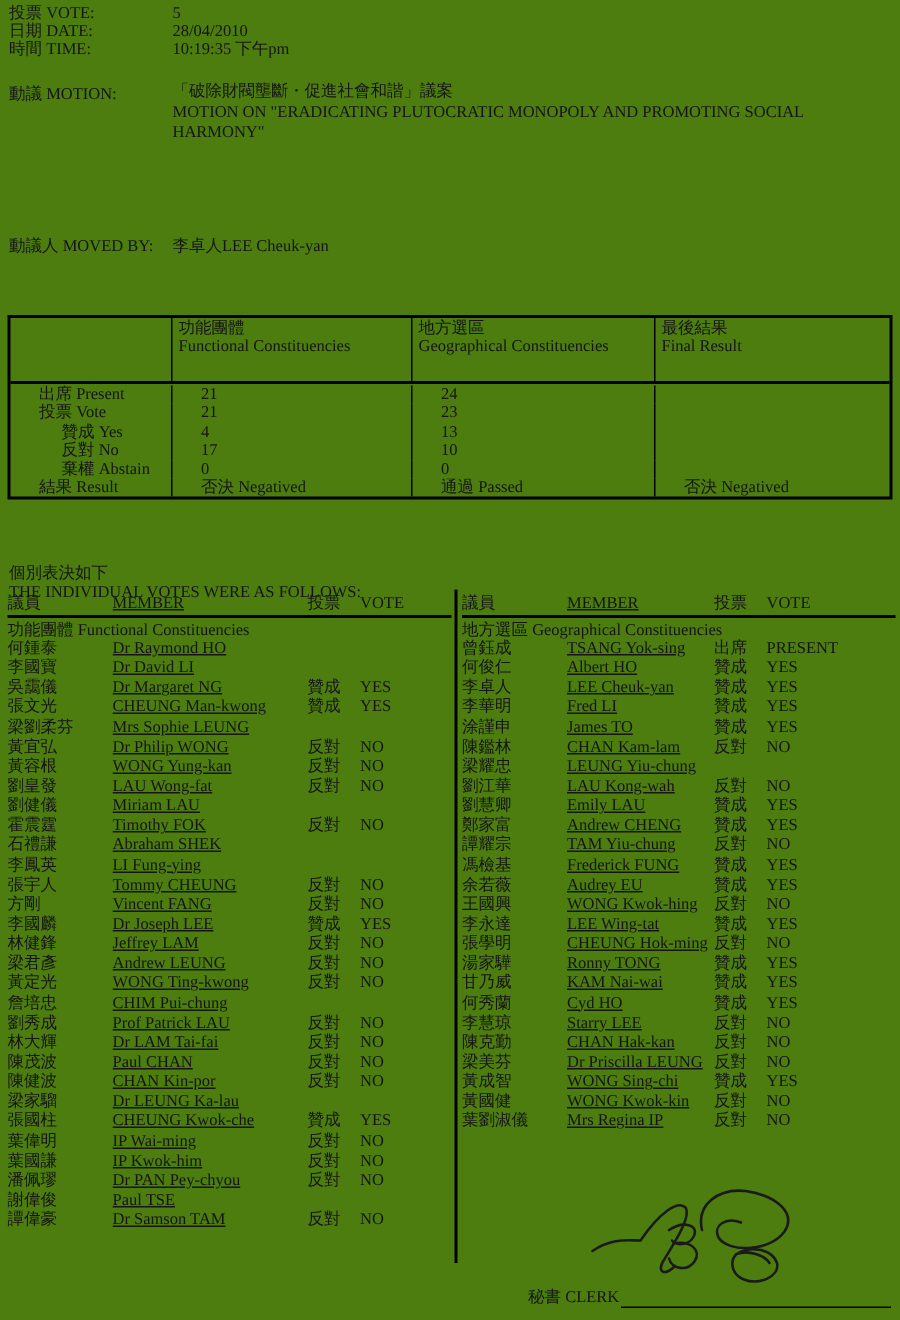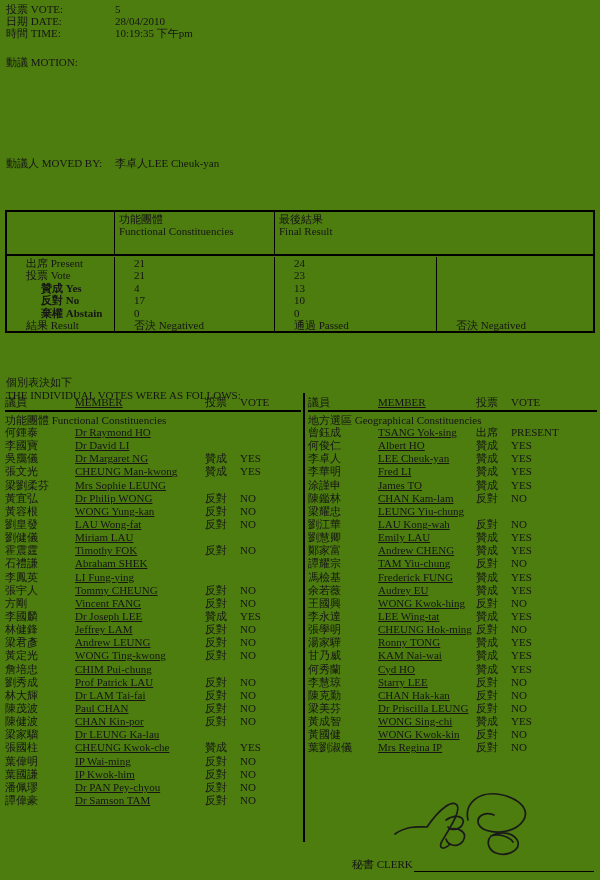--- a/index.html
+++ b/index.html
@@ -22,21 +22,21 @@
   .sum-table{position:absolute;left:5px;top:210px;width:586px;border:2px solid #000;}
   .sum-header{display:grid;grid-template-columns:107px 160px 162px 157px;height:42px;border-bottom:2px solid #000;}
   .sum-hcell{padding:1px 0 0 4px;}
   .sum-hcell + .sum-hcell{border-left:1px solid #000;}
   .sum-hcell .zh{display:block;height:12px;line-height:12px;}
   .sum-hcell .en{display:block;height:12px;line-height:12px;}
   .srow{display:grid;grid-template-columns:107px 160px 162px 157px;height:12.4px;line-height:12.4px;}
   .srow:first-child{margin-top:1px;}
   .scell{padding-left:19px;overflow:hidden;}
   .scell:nth-child(n+2){border-left:1px solid #000;}
-  .scell.ind{padding-left:34px;font-weight:bold;}
+  .scell.ind{padding-left:34px;}
   
   .indiv{position:absolute;left:0;top:376px;width:600px;height:470px;}
   .iheading{position:absolute;left:6px;top:0;display:flex;height:13px;line-height:13px;flex-direction:column;}
   .iheading .zh{width:82px;}
   .half{position:absolute;top:20px;}
   #half-left{left:5px;width:296px;}
   #half-right{left:308px;width:289px;}
   .cols-head{display:flex;height:12px;line-height:12px;}
   .hrule{border-top:2px solid #000;margin-top:2px;}
   .section{height:13.5px;line-height:14px;margin-top:0.5px;white-space:nowrap;}
@@ -68,33 +68,42 @@
         <span class="hvalue">28/04/2010</span>
       </div>
       <div class="hrow">
         <span class="hlabel">時間 TIME:</span>
         <span class="hvalue">10:19:35 下午pm</span>
       </div>
     </div>
 
   <div class="motion-block">
     <div class="motion-label">動議 MOTION:</div>
+    <div id="motion-lines">
+        <div class="mline">「破除財閥壟斷・促進社會和諧」議案</div>
+        <div class="mline">MOTION ON "ERADICATING PLUTOCRATIC MONOPOLY AND PROMOTING SOCIAL</div>
+        <div class="mline">HARMONY"</div>
+      </div>
   </div>
 
   <div class="moved">
     <span class="hlabel">動議人 MOVED BY:</span>
     <span>李卓人LEE Cheuk-yan</span>
   </div>
 
   <div class="sum-table">
     <div class="sum-header">
       <div class="sum-hcell"></div>
       <div class="sum-hcell">
         <span class="zh">功能團體</span>
         <span class="en">Functional Constituencies</span>
+      </div>
+      <div class="sum-hcell">
+        <span class="zh">地方選區</span>
+        <span class="en">Geographical Constituencies</span>
       </div>
       <div class="sum-hcell">
         <span class="zh">最後結果</span>
         <span class="en">Final Result</span>
       </div>
     </div>
     <div id="sum-body">
         <div class="srow">
           <div class="scell">出席 Present</div>
           <div class="scell">21</div>
@@ -310,20 +319,26 @@
             <span class="in">葉國謙</span>
             <span class="im">IP Kwok-him</span>
             <span class="ivz">反對</span>
             <span class="ive">NO</span>
           </div>
           <div class="irow">
             <span class="in">潘佩璆</span>
             <span class="im">Dr PAN Pey-chyou</span>
             <span class="ivz">反對</span>
             <span class="ive">NO</span>
+          </div>
+          <div class="irow">
+            <span class="in">謝偉俊</span>
+            <span class="im">Paul TSE</span>
+            <span class="ivz"></span>
+            <span class="ive"></span>
           </div>
           <div class="irow">
             <span class="in">譚偉豪</span>
             <span class="im">Dr Samson TAM</span>
             <span class="ivz">反對</span>
             <span class="ive">NO</span>
           </div>
         </div>
     </div>
 

